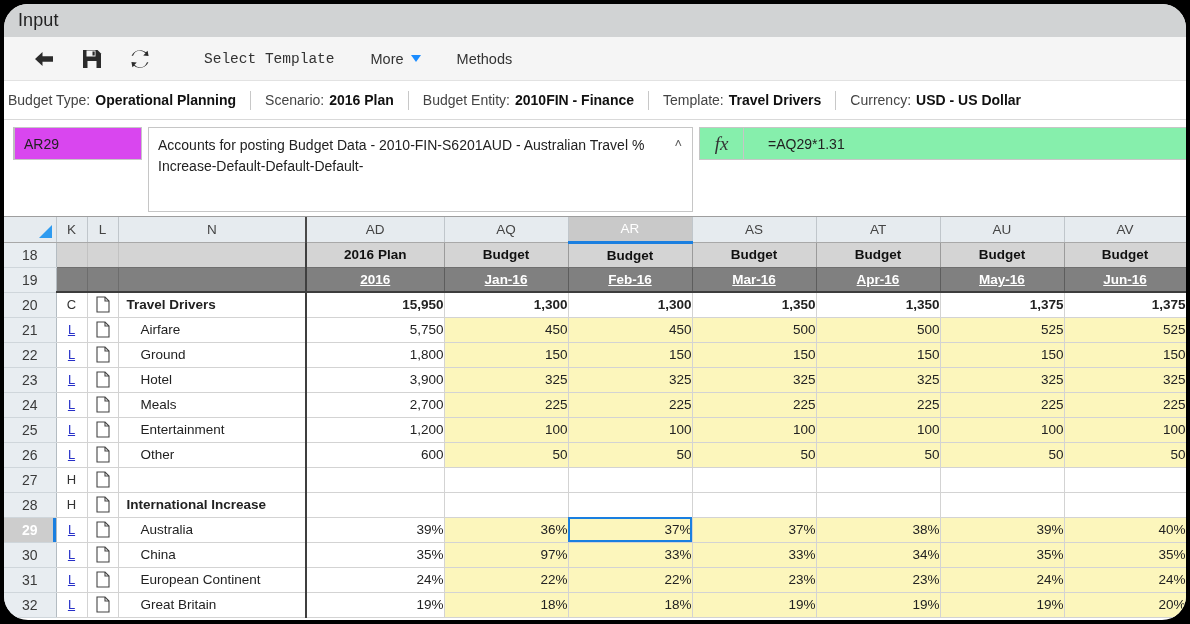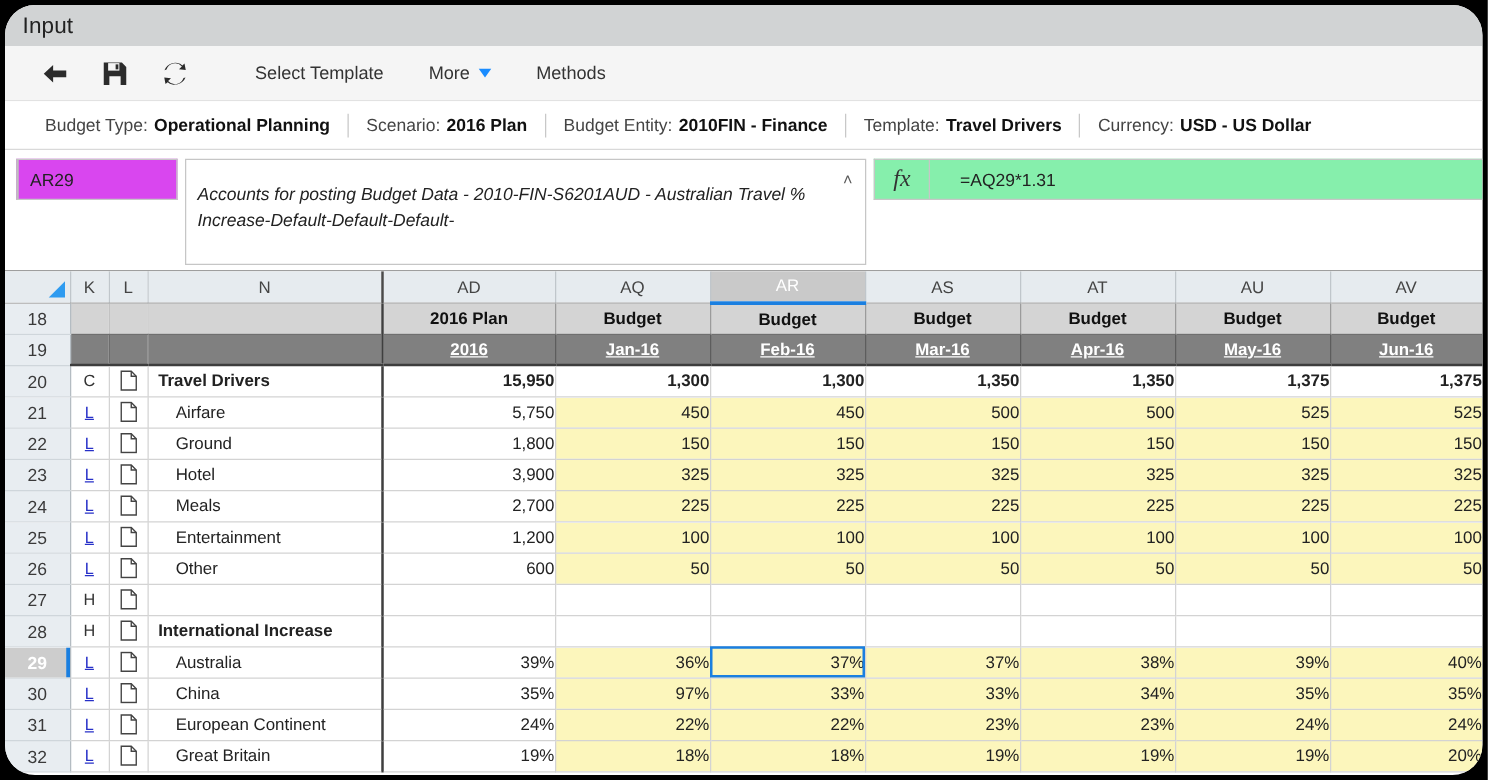--- a/index.html
+++ b/index.html
@@ -53,37 +53,37 @@
   .tb-icon svg { display: block; }
   .tb-item {
     font-size: 14.5px;
     color: #333;
     padding: 0 18px;
     height: 44px;
     display: flex; align-items: center;
     cursor: pointer;
     white-space: nowrap;
   }
-  .tb-item.first-text { margin-left: 22px; }
+  .tb-item.first-text { margin-left: 22px; font-family: Liberation Mono, monospace; }
   .caret {
     display: inline-block;
     width: 0; height: 0;
     margin-left: 7px;
     border-left: 5px solid transparent;
     border-right: 5px solid transparent;
     border-top: 7px solid #1a8cff;
   }
 
   
   .ctxbar {
     height: 39px;
     background: #fff;
     display: flex;
     align-items: center;
-    padding-left: 32px;
+    padding-left: 4px;
     flex: 0 0 auto;
     border-bottom: 1px solid #d9d9d9;
     font-size: 14px;
     color: #333;
     white-space: nowrap;
   }
   .ctx-item { display: flex; align-items: baseline; }
   .ctx-label { color: #444; }
   .ctx-value { font-weight: bold; color: #111; margin-left: 5px; }
   .ctx-sep {
@@ -112,25 +112,24 @@
     padding-left: 9px;
     font-size: 14px; color: #222;
     background: #d946ef;
   }
   .descbox {
     margin-left: 6px;
     width: 545px; height: 85px;
     border: 1px solid #c6c6c6;
     background: #fff;
     position: relative;
-    padding: 17px 30px 0 9px;
+    padding: 7px 30px 0 9px;
     font-size: 14px;
     line-height: 21px;
     color: #222;
-    font-style: italic;
   }
   .descbox .chev {
     position: absolute;
     right: 10px; top: 9px;
     color: #5a5a5a;
     font-size: 13px;
     cursor: pointer;
     line-height: 1;
   }
   .fx-wrap {

